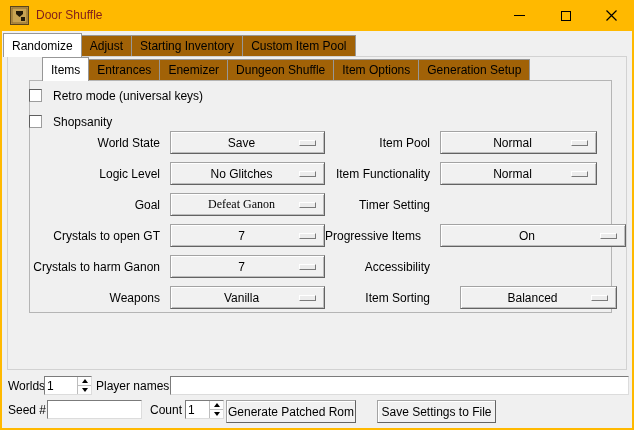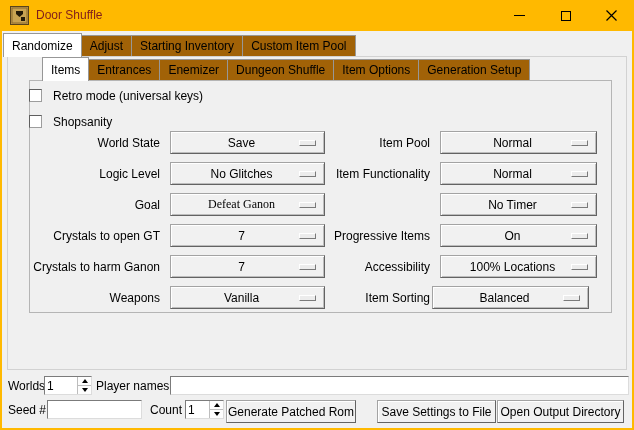--- a/index.html
+++ b/index.html
@@ -179,39 +179,32 @@
     <span class="dval">Normal</span>
     <span class="dd-indicator"></span>
   </div>
 
   <span class="lbl rlabel" style="left:280px; top:167px; width:150px;">Item Functionality</span>
   <div class="dropdown" style="left:440px; top:162px; width:157px;">
     <span class="dval">Normal</span>
     <span class="dd-indicator"></span>
   </div>
 
-  <div class="dropdown" style="left:440px; top:193px; width:157px;">
-    <span class="dval">No Timer</span>
-    <span class="dd-indicator"></span>
-  </div>
-
-  <span class="lbl rlabel" style="left:280px; top:229px; width:150px;">Progressive Items</span>
-  <div class="dropdown" style="left:440px; top:224px; width:157px;">
+  <span class="lbl rlabel" style="left:280px; top:198px; width:150px;">Timer Setting</span>
+
+  <span class="lbl rlabel" style="left:271px; top:229px; width:150px;">Progressive Items</span>
+  <div class="dropdown" style="left:440px; top:224px; width:186px;">
     <span class="dval">On</span>
     <span class="dd-indicator"></span>
   </div>
 
   <span class="lbl rlabel" style="left:280px; top:260px; width:150px;">Accessibility</span>
-  <div class="dropdown" style="left:440px; top:255px; width:157px;">
-    <span class="dval">100% Locations</span>
-    <span class="dd-indicator"></span>
-  </div>
 
   <span class="lbl rlabel" style="left:280px; top:291px; width:150px;">Item Sorting</span>
-  <div class="dropdown" style="left:432px; top:286px; width:157px;">
+  <div class="dropdown" style="left:460px; top:286px; width:157px;">
     <span class="dval">Balanced</span>
     <span class="dd-indicator"></span>
   </div>
 
   <span class="lbl" style="left:8px; top:379px;">Worlds</span>
   <div class="spin" style="left:44px; top:376px; width:48px;">
     <input value="1" style="">
     <div class="spin-btns">
       <div class="spin-btn">
           <span class="tri-up"></span>
@@ -237,17 +230,14 @@
           <span class="tri-down"></span>
         </div>
     </div>
   </div>
   <div class="btn" style="left:377px; top:400px; width:119px;">
       <span>Save Settings to File</span>
     </div>
   <div class="btn" style="left:226px; top:400px; width:130px;">
       <span>Generate Patched Rom</span>
     </div>
-  <div class="btn" style="left:497px; top:400px; width:127px;">
-      <span>Open Output Directory</span>
-    </div>
 
 </div>
 
 </body></html>

